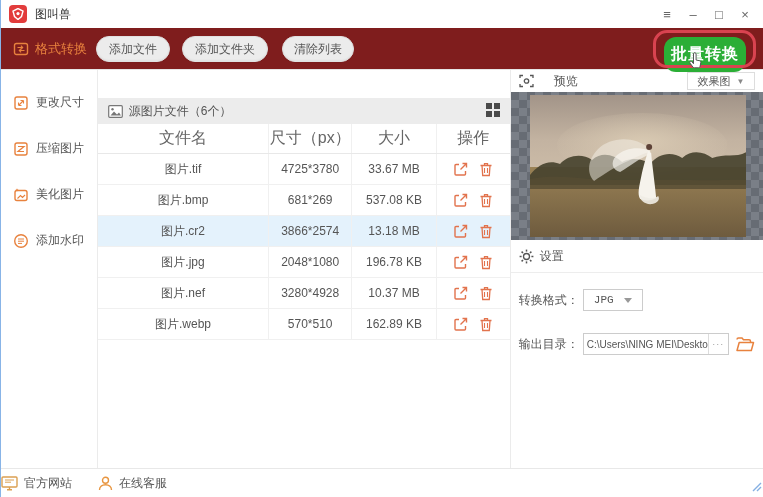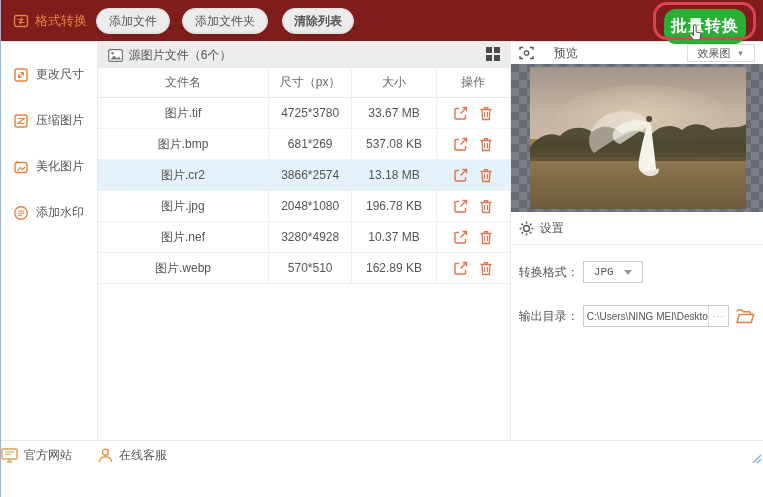--- a/index.html
+++ b/index.html
@@ -18,39 +18,39 @@
   .win-controls{margin-left:auto;display:flex;align-items:center;gap:6px;padding-right:8px;}
   .win-btn{width:20px;height:20px;display:flex;align-items:center;justify-content:center;
     font-size:13px;color:#666;cursor:default;}
   
   .topbar{position:relative;height:42px;background:#7f1d1d;border-bottom:1px solid #e6e6e6;}
   .nav-active{position:absolute;left:0;top:0;width:97px;height:42px;display:flex;
     align-items:center;gap:6px;padding-left:12px;color:var(--accent);font-size:13px;}
   .pill{position:absolute;top:8px;height:26px;border-radius:14px;background:#ececec;
     border:1px solid #e0e0e0;box-shadow:inset 0 -1px 2px rgba(0,0,0,.05),0 1px 1px rgba(0,0,0,.04);
     font-size:12px;color:#555;display:flex;align-items:center;justify-content:center;}
-  .pill.p1{left:95px;width:74px;} .pill.p2{left:181px;width:86px;} .pill.p3{left:281px;width:72px;font-weight:bold;}
+  .pill.p1{left:95px;width:74px;} .pill.p2{left:181px;width:86px;} .pill.p3{left:281px;width:72px;}
   .convert-btn{position:absolute;left:663px;top:9px;width:82px;height:35px;border-radius:12px;
     background:var(--convert-green);color:#fff;font-size:16px;font-weight:bold;border:none;
     display:flex;align-items:center;justify-content:center;letter-spacing:1px;}
   .annotation{position:absolute;left:652px;top:2px;width:103px;height:38px;
     border:3px solid var(--annotation-red);border-radius:14px;pointer-events:none;z-index:40;}
   .cursor{position:absolute;left:686px;top:24px;z-index:50;pointer-events:none;}
   
   .content{display:flex;height:398px;}
   .sidebar{width:97px;border-right:1px solid #ebebeb;padding-top:24px;display:flex;
     flex-direction:column;gap:29px;}
   .nav-item{display:flex;align-items:center;gap:7px;padding-left:12px;font-size:12px;color:#555;}
   
   .table-panel{width:413px;border-right:1px solid #ebebeb;display:flex;flex-direction:column;}
   .panel-header{height:26px;background:#ececec;display:flex;align-items:center;gap:6px;
-    padding:0 10px;font-size:12px;color:#555;}
+    padding:0 10px;font-size:12px;color:#555;margin-top:28px;}
   .grid-icon{margin-left:auto;}
   .thead{height:30px;display:flex;border-bottom:1px solid #e8e8e8;}
-  .thead .cell{font-size:12px;color:#666;}
+  .thead .cell{font-size:16px;color:#666;}
   .cell{display:flex;align-items:center;justify-content:center;border-right:1px solid #f0f0f0;}
   .cell:last-child{border-right:none;}
   .c-name{width:172px;} .c-dim{width:83px;} .c-size{width:85px;} .c-ops{width:73px;gap:11px;text-align:center;}
   .trow{height:31px;display:flex;border-bottom:1px solid #f0f0f0;font-size:12px;color:#555;}
   .trow.selected{background:var(--selected-row);}
   .op-icon{display:flex;align-items:center;cursor:pointer;}
   
   .right-panel{width:253px;display:flex;flex-direction:column;}
   .preview-header{height:22px;display:flex;align-items:center;gap:20px;padding:0 8px;
     font-size:12px;color:#555;}
@@ -86,20 +86,35 @@
   .footer{position:relative;height:29px;border-top:1px solid #e8e8e8;display:flex;
     align-items:center;gap:26px;}
   .footer-item{display:flex;align-items:center;gap:6px;font-size:12px;color:#555;}
   .grip{position:absolute;right:1px;bottom:1px;}
 </style>
 </head>
 <body>
 
 <div class="window">
 
+  <div class="titlebar">
+    <span class="logo">
+      <svg width="12" height="12" viewBox="0 0 12 12">
+          <path d="M6 0.5 L11 3 L9.5 8.5 L6 11.5 L2.5 8.5 L1 3 Z" fill="none" stroke="#fff" stroke-width="1.4"></path>
+          <circle cx="6" cy="5.6" r="1.6" fill="#fff"></circle>
+        </svg>
+    </span>
+    <span class="app-title">图叫兽</span>
+    <div class="win-controls">
+      <span class="win-btn">≡</span>
+      <span class="win-btn">–</span>
+      <span class="win-btn">□</span>
+      <span class="win-btn">×</span>
+    </div>
+  </div>
 
   <div class="topbar">
     <div class="nav-active">
       <svg width="16" height="16" viewBox="0 0 16 16">
           <rect x="1.5" y="2.5" width="13" height="11" rx="2" fill="none" stroke="#e8823e" stroke-width="1.4"></rect>
           <path d="M4.5 6.5 h5 m-1.6 -1.8 l1.8 1.8 -1.8 1.8 M11.5 9.5 h-5 m1.6 -1.8 l-1.8 1.8 1.8 1.8" fill="none" stroke="#e8823e" stroke-width="1.1"></path>
         </svg>
       <span>格式转换</span>
     </div>
     <button class="pill p1">添加文件</button>

